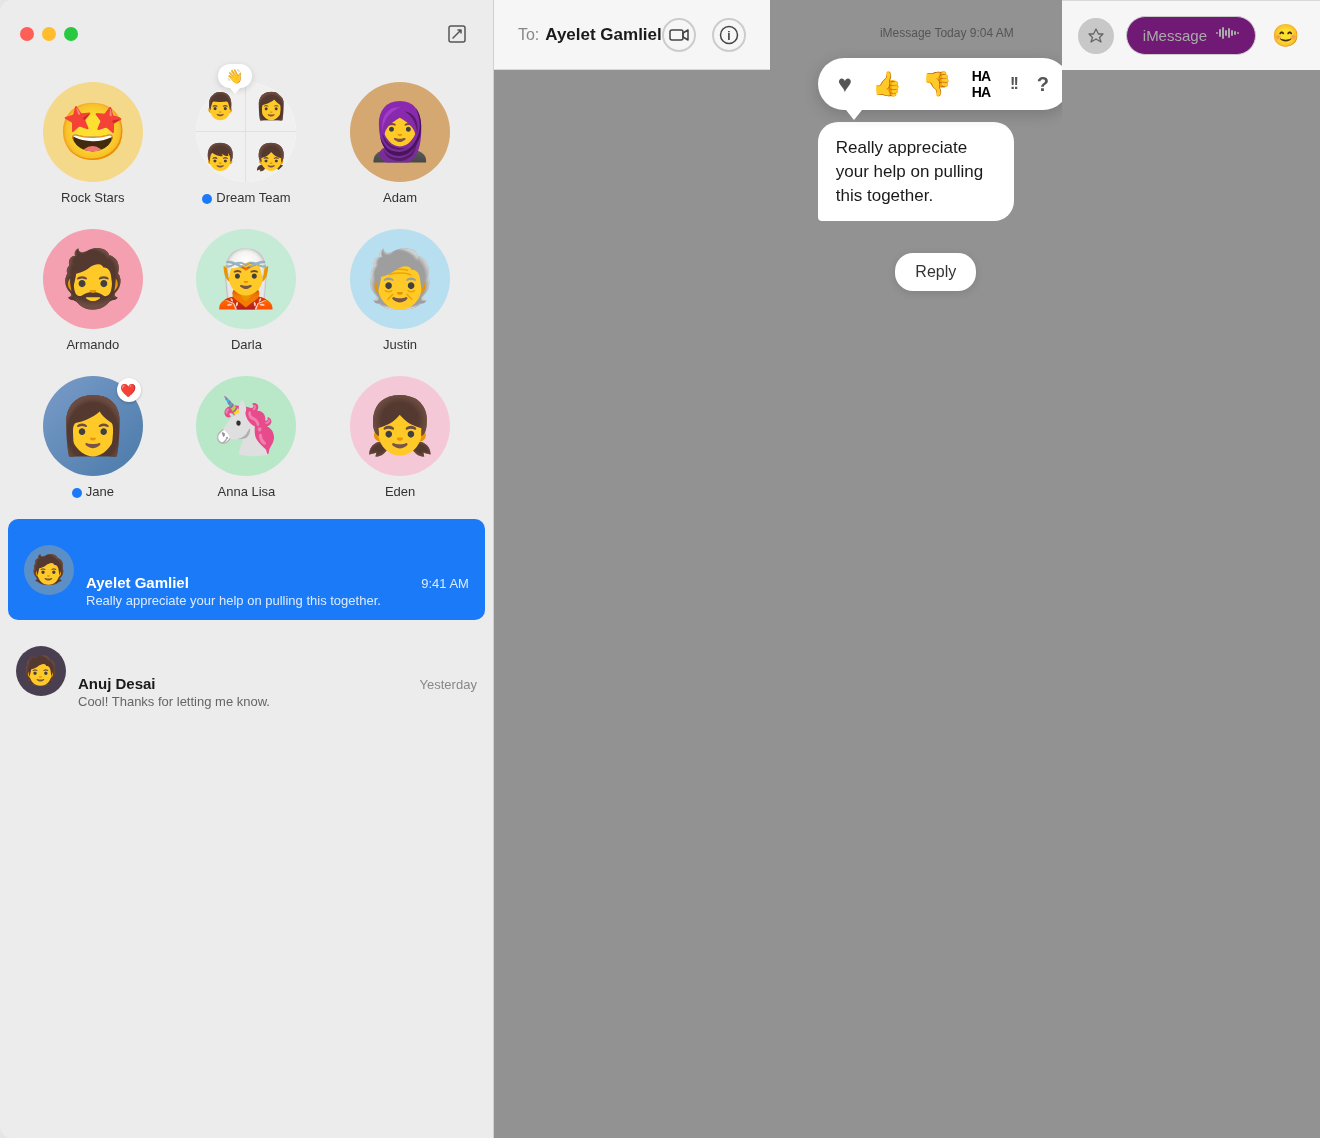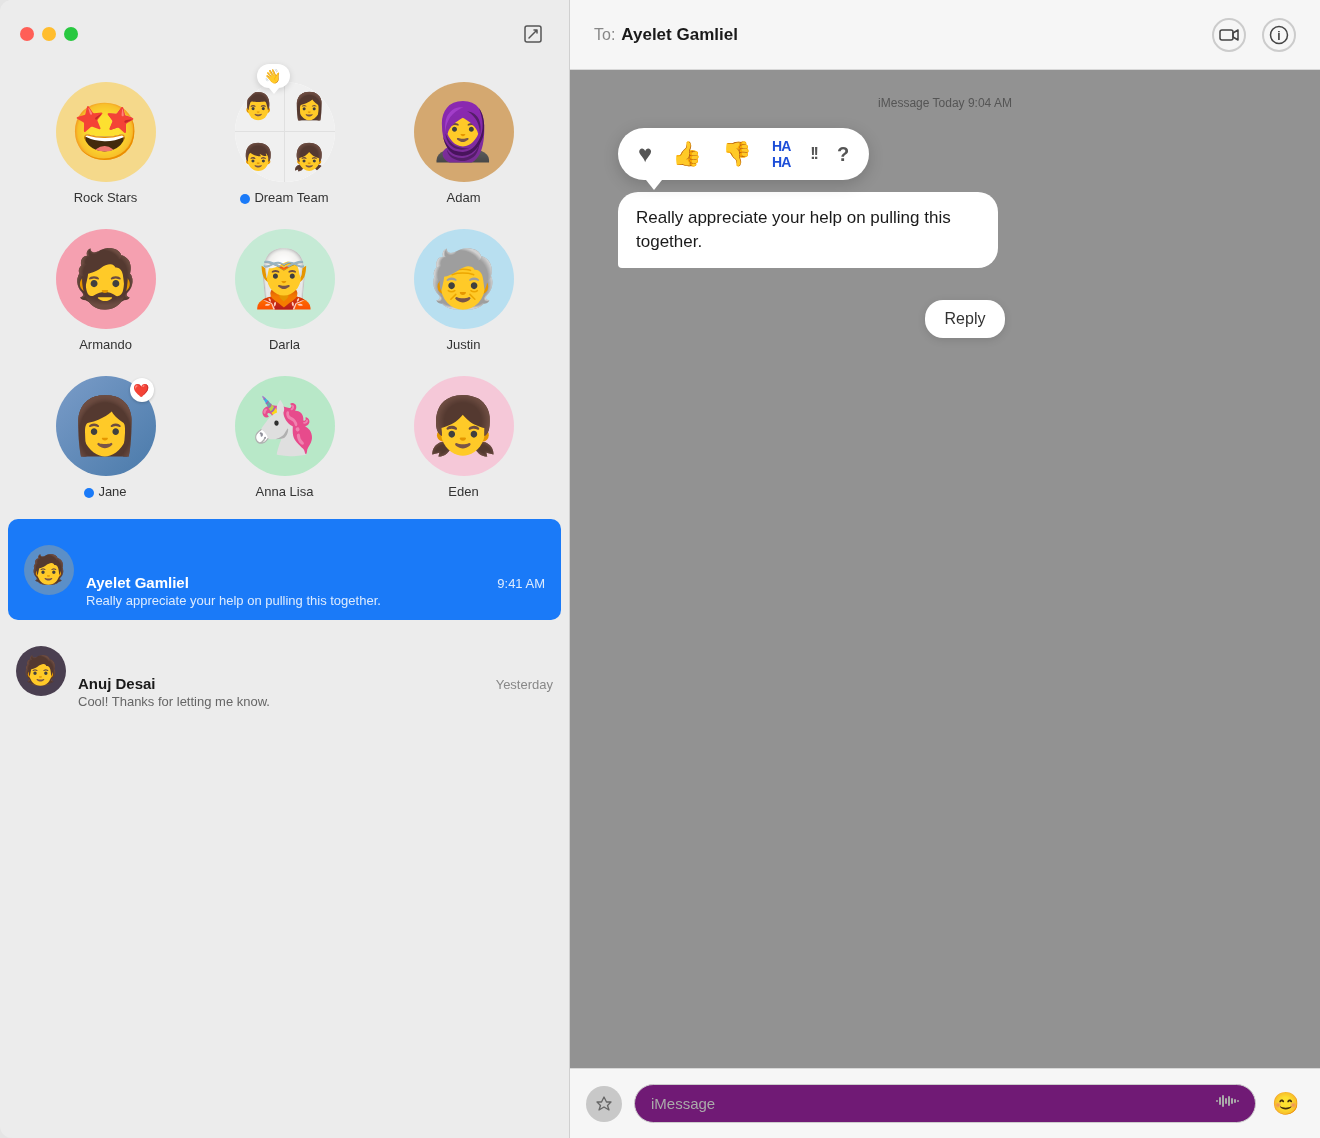--- a/index.html
+++ b/index.html
@@ -255,21 +255,20 @@
       overflow: hidden;
       text-overflow: ellipsis;
       margin-top: 2px;
     }
     .convo-preview.inactive { color: #666; }
 
     
     .main-panel {
       flex: 1;
       display: flex;
-      flex-direction: column;
       background: #929292;
     }
 
     .main-header {
       height: 70px;
       background: #f6f6f6;
       display: flex;
       align-items: center;
       justify-content: space-between;
       padding: 0 24px;
@@ -315,21 +314,21 @@
       flex: 1;
       padding: 24px 48px;
       display: flex;
       flex-direction: column;
       gap: 16px;
       overflow-y: auto;
       position: relative;
     }
 
     .timestamp-label {
-      text-align: center;
+      text-align: right;
       font-size: 12px;
       color: #555;
       line-height: 1.5;
     }
 
     .message-sent {
       display: flex;
       flex-direction: column;
       align-items: flex-end;
       gap: 4px;
@@ -377,21 +376,21 @@
 
     .reaction-icon {
       font-size: 24px;
       cursor: pointer;
       color: #555;
     }
 
     .haha-text {
       font-size: 14px;
       font-weight: 700;
-      color: #1d4ed8;
+      color: #000000;
       letter-spacing: -1px;
     }
 
     .exclaim-text {
       font-size: 16px;
       font-weight: 700;
       color: #555;
       letter-spacing: -2px;
     }
 

